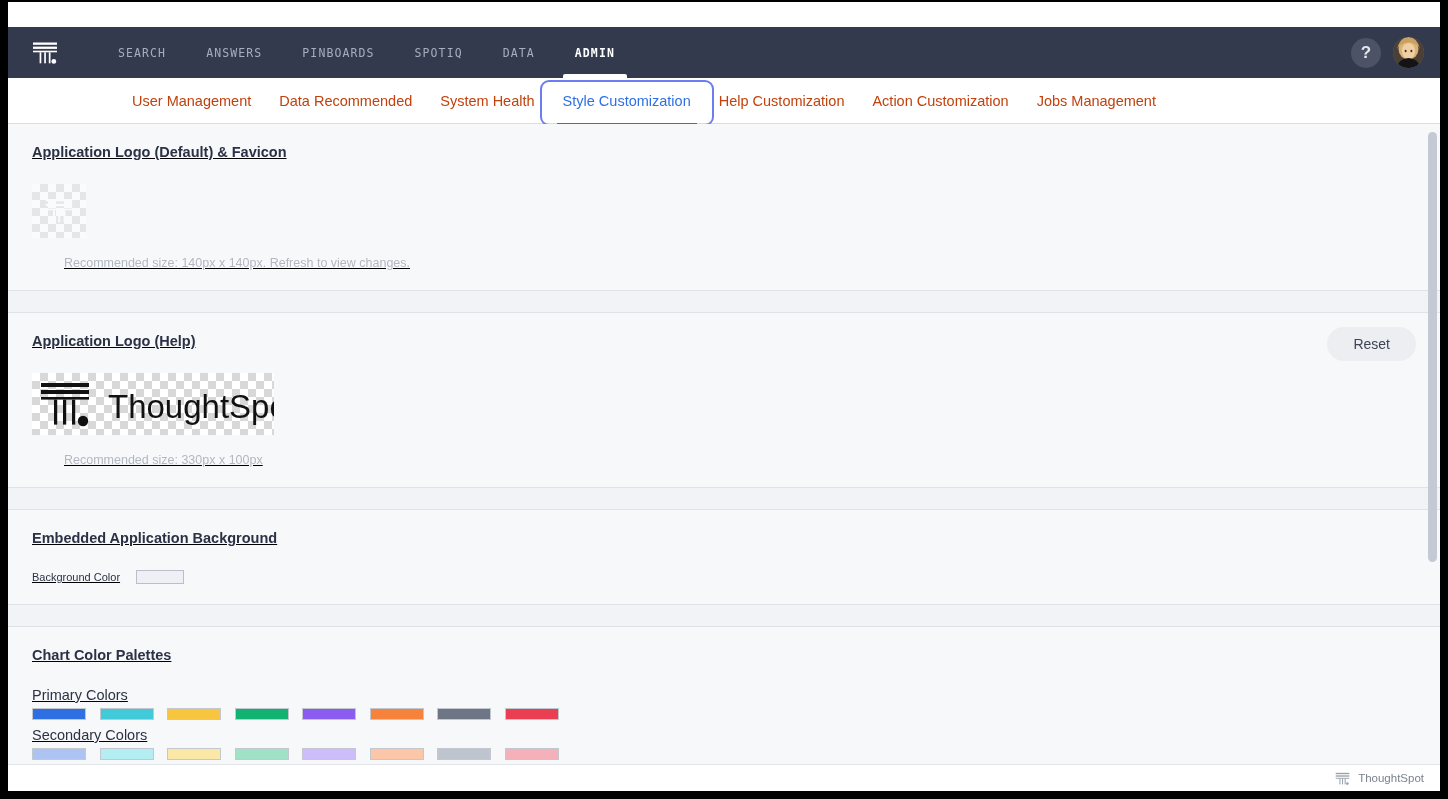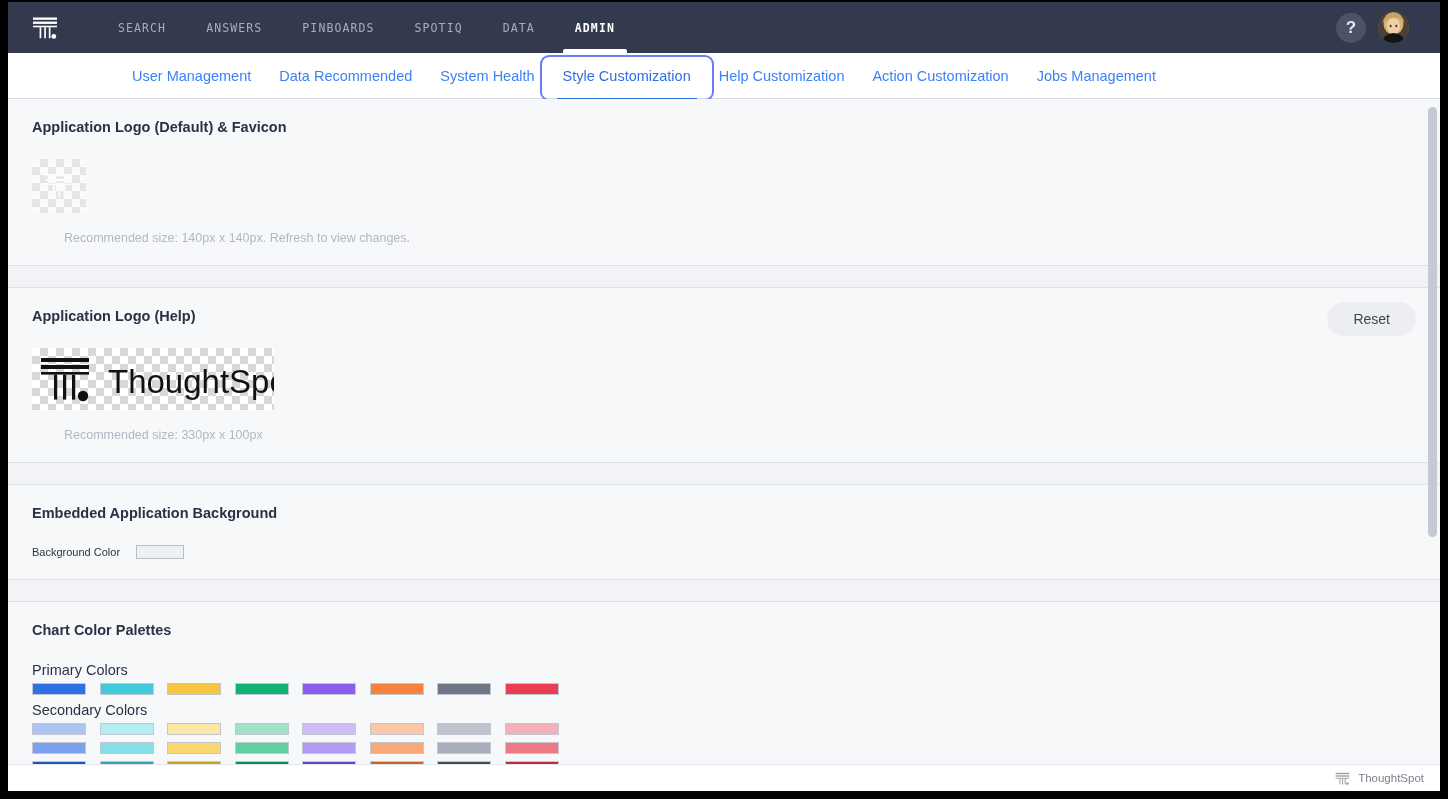--- a/index.html
+++ b/index.html
@@ -26,21 +26,22 @@
   }
 
   
   #top-nav {
     position: relative;
     height: 51px;
     flex: 0 0 51px;
     background: #343a4d;
     display: flex;
     align-items: center;
-    padding: 0 31px 0 20px;
+    padding: 0 16px 0 20px;
+    margin-top: 25px;
   }
 
   #brand-logo {
     width: 34px;
     height: 34px;
     margin-right: 36px;
     display: flex;
     align-items: center;
     justify-content: center;
     flex: 0 0 auto;
@@ -110,21 +111,21 @@
     background: #ffffff;
     border-bottom: 1px solid #d9dce3;
     display: flex;
     align-items: center;
     padding-left: 110px;
   }
 
   .subtab {
     position: relative;
     font-size: 14.5px;
-    color: #3b82f6;
+    color: #c2410c;
     padding: 0 14px;
     line-height: 46px;
     height: 46px;
     cursor: pointer;
     white-space: nowrap;
   }
   .subtab.active { color: #2f6fe4; }
   .subtab.active .focus-ring {
     position: absolute;
     left: -9px; right: -9px;
@@ -148,20 +149,21 @@
     flex: 1 1 auto;
     background: #f6f7f9;
     overflow: hidden;
   }
 
   .section {
     background: #f7f8fa;
     border-bottom: 1px solid #dfe2e8;
     padding: 20px 24px 20px 24px;
     position: relative;
+    text-decoration: underline;
   }
   .section-gap {
     height: 22px;
     background: #f1f3f6;
     border-bottom: 1px solid #dfe2e8;
   }
 
   .section-title {
     font-size: 14.5px;
     font-weight: bold;

